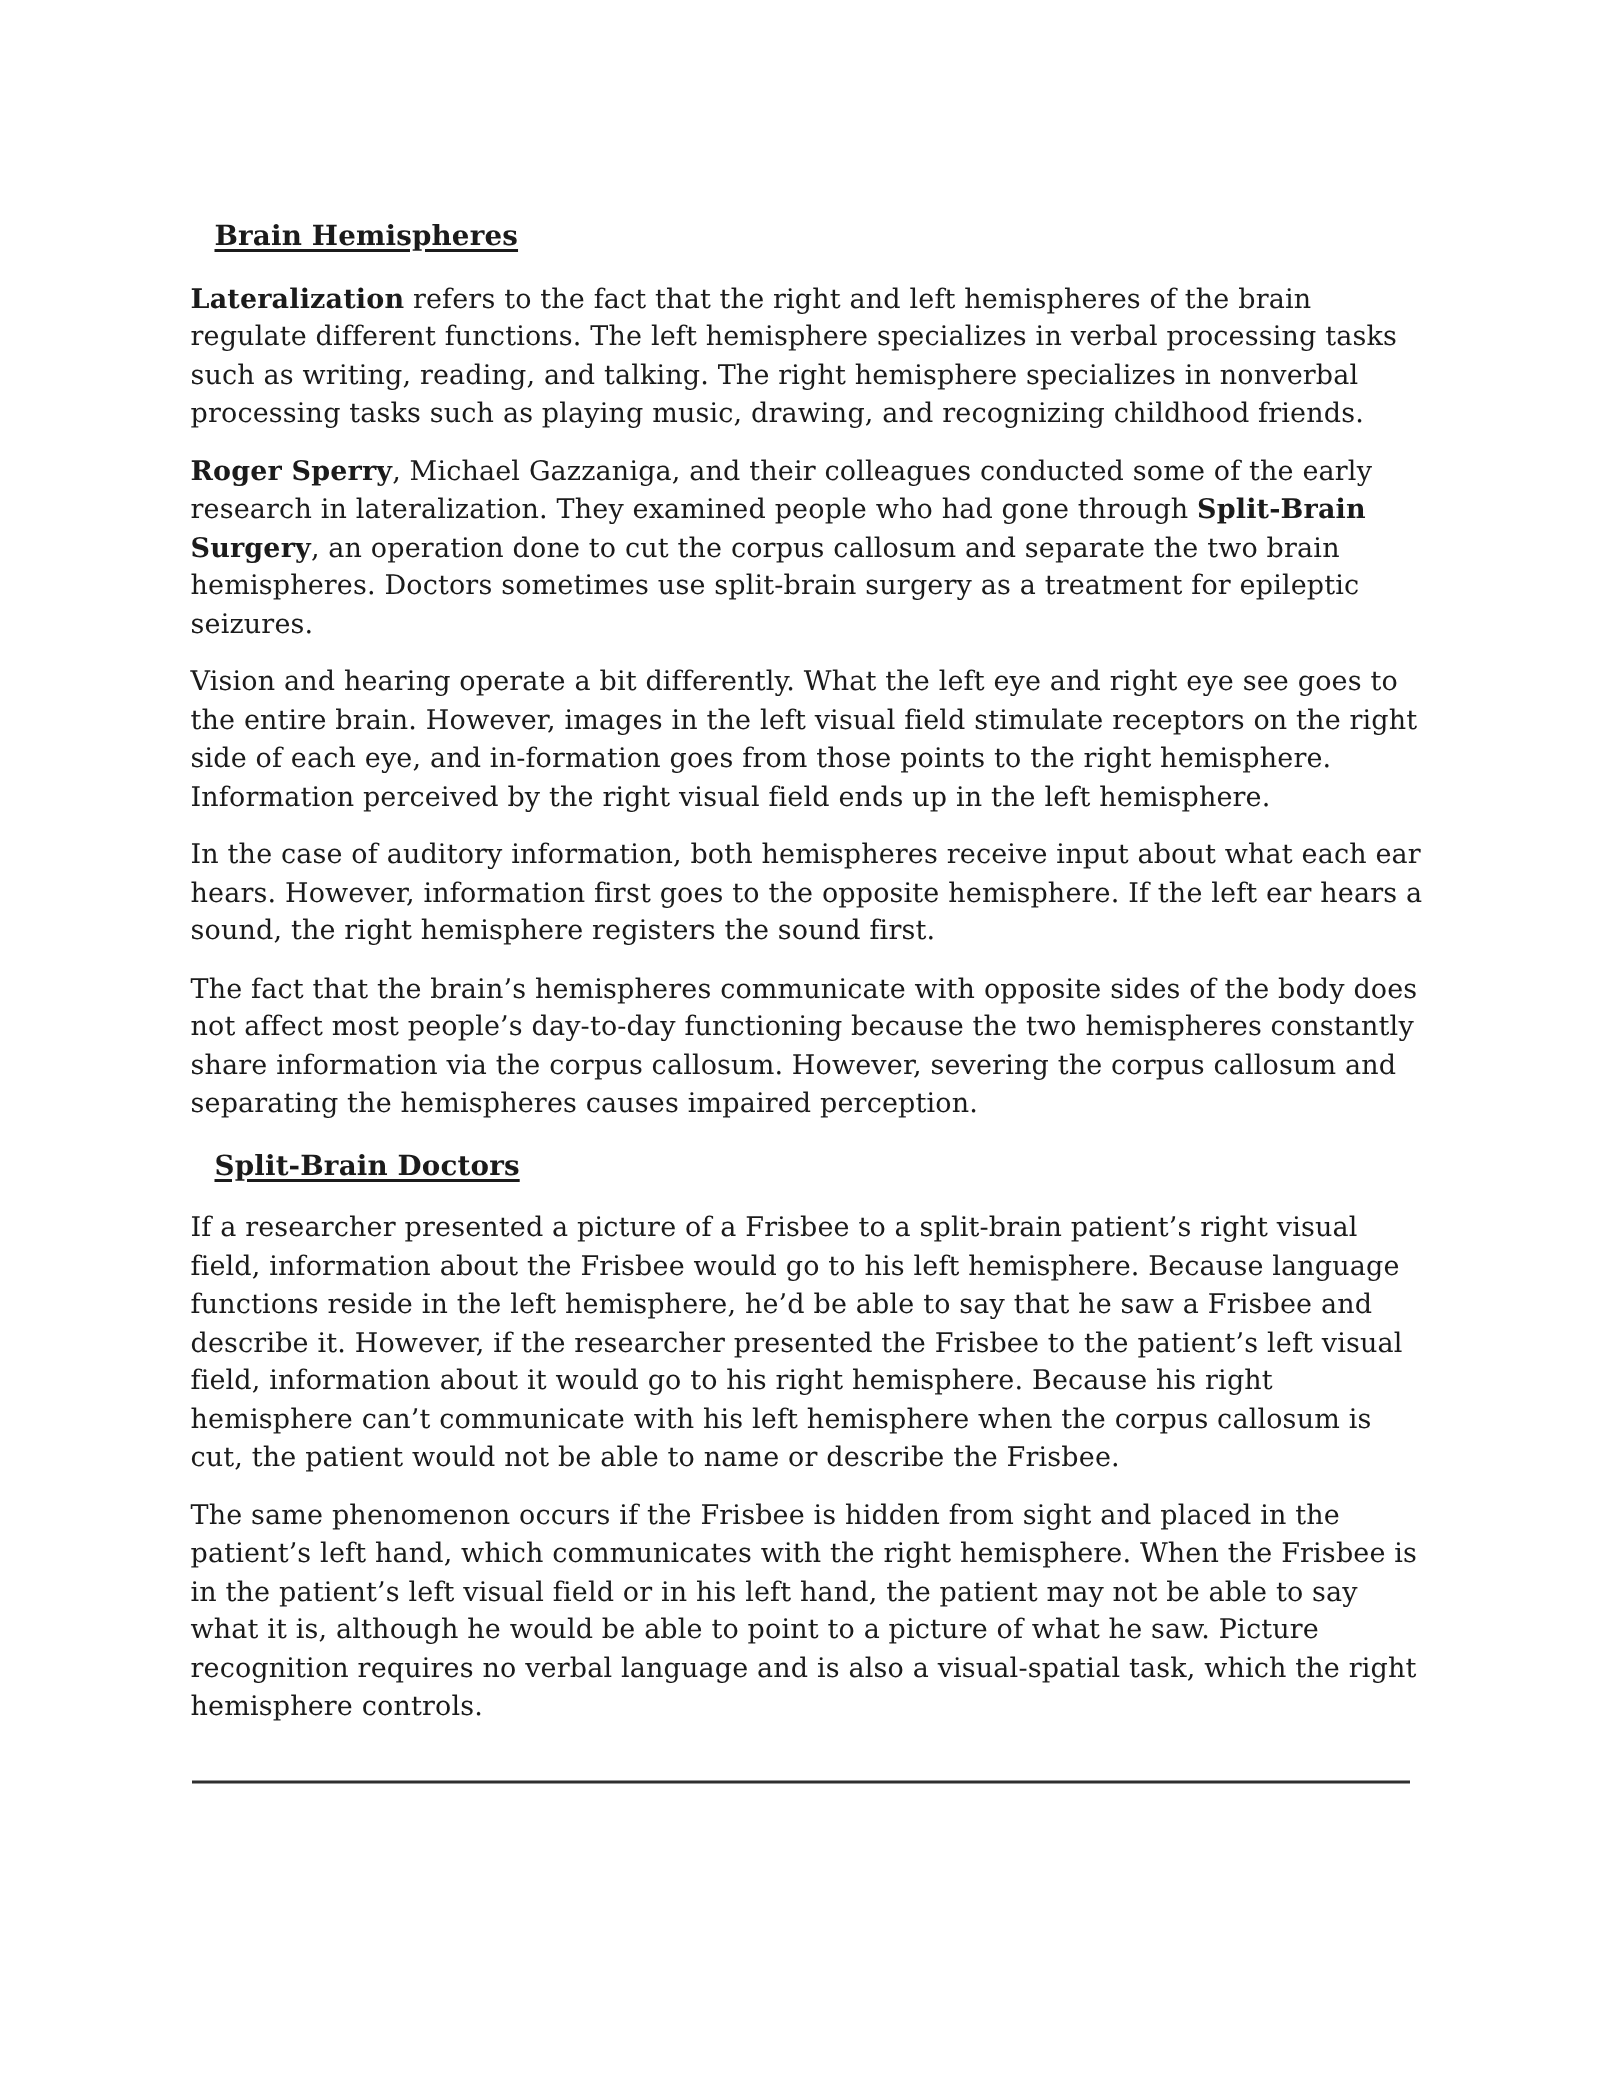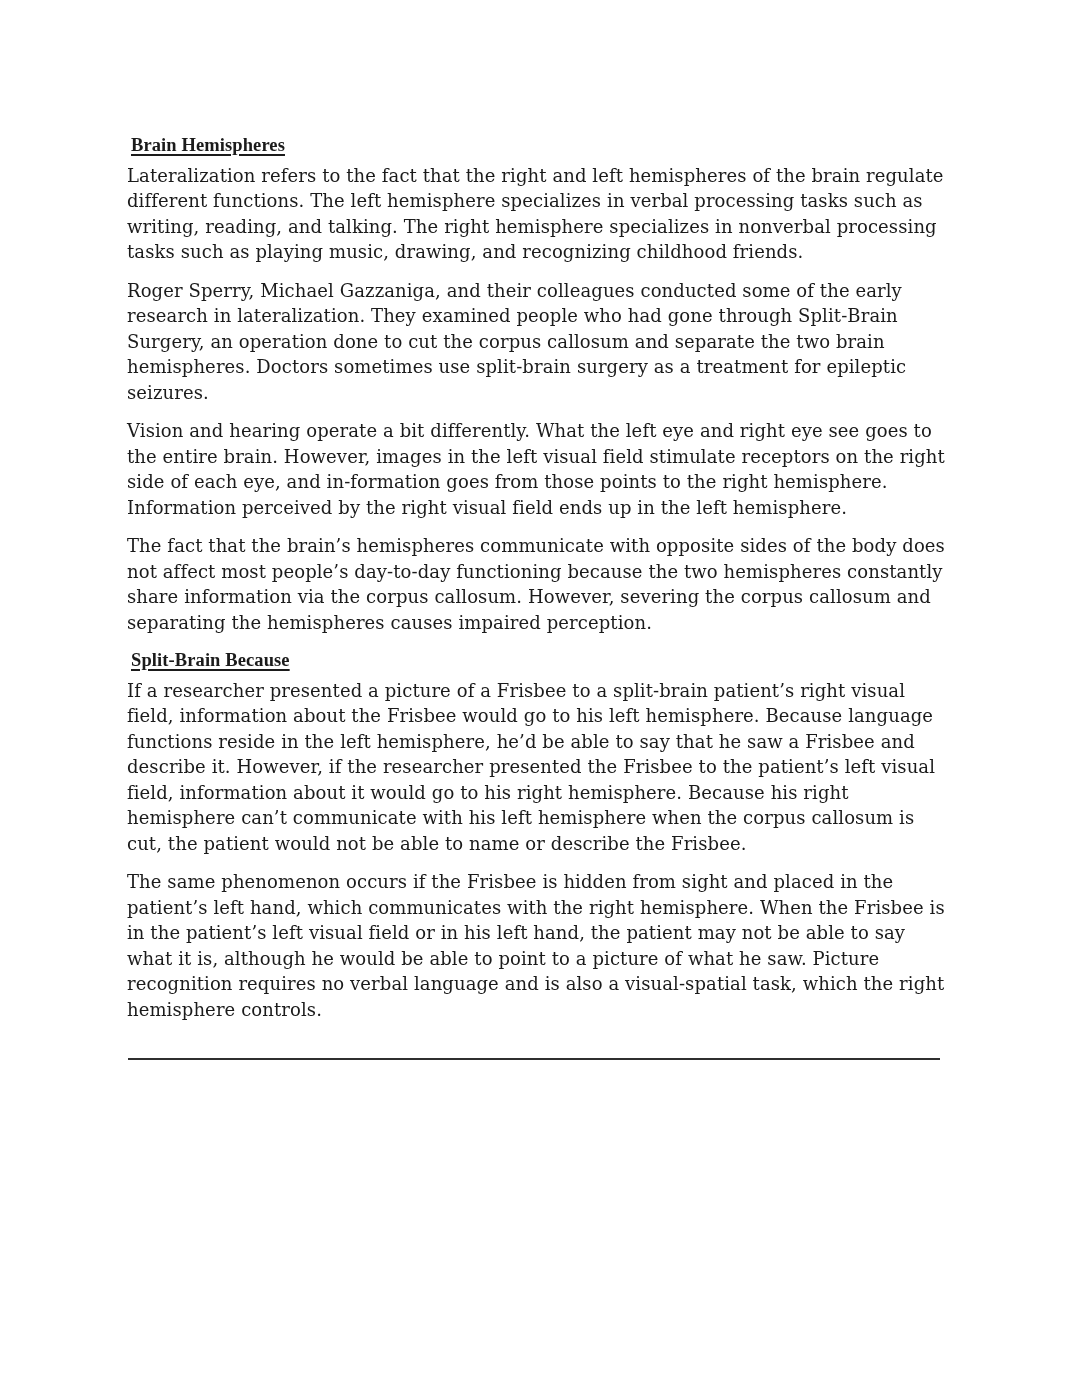--- a/index.html
+++ b/index.html
@@ -24,53 +24,53 @@
   }
   .doc {
     width: 826px;
     font-size: 18px;
     line-height: 25.5px;
     letter-spacing: 0.1px;
   }
   .heading {
     font-size: 18.5px;
     font-weight: bold;
-    margin: 4px;
+    margin: 16px;
     line-height: 25.5px;
     text-decoration: underline;
     text-decoration-thickness: 2px;
     text-underline-offset: 3px;
-    font-family: Liberation Serif, serif;
   }
   .para {
     margin: 0 0 13px 0;
     text-align: left;
   }
-  .para strong { font-weight: normal; }
+  .para strong { font-weight: bold; }
   .footer-rule {
     width: 812px;
     border: none;
     border-top: 2px solid #2f2f2f;
     margin: 36px 0 0 1px;
   }
 </style>
 </head>
 <body>
 
 <div class="page">
   <div class="doc">
       <section>
         <h2 class="heading">Brain Hemispheres</h2>
         <p class="para"><strong>Lateralization</strong><span> refers to the fact that the right and left hemispheres of the brain regulate different functions. The left hemisphere specializes in verbal processing tasks such as writing, reading, and talking. The right hemisphere specializes in nonverbal processing tasks such as playing music, drawing, and recognizing childhood friends.</span></p>
         <p class="para"><strong>Roger Sperry</strong><span>, Michael Gazzaniga, and their colleagues conducted some of the early research in lateralization. They examined people who had gone through </span><strong>Split-Brain Surgery</strong><span>, an operation done to cut the corpus callosum and separate the two brain hemispheres. Doctors sometimes use split-brain surgery as a treatment for epileptic seizures.</span></p>
       </section>
       <section>
         <p class="para"><span>Vision and hearing operate a bit differently. What the left eye and right eye see goes to the entire brain. However, images in the left visual field stimulate receptors on the right side of each eye, and in-formation goes from those points to the right hemisphere. Information perceived by the right visual field ends up in the left hemisphere.</span></p>
+        <p class="para"><span>In the case of auditory information, both hemispheres receive input about what each ear hears. However, information first goes to the opposite hemisphere. If the left ear hears a sound, the right hemisphere registers the sound first.</span></p>
         <p class="para"><span>The fact that the brain’s hemispheres communicate with opposite sides of the body does not affect most people’s day-to-day functioning because the two hemispheres constantly share information via the corpus callosum. However, severing the corpus callosum and separating the hemispheres causes impaired perception.</span></p>
       </section>
       <section>
-        <h2 class="heading">Split-Brain Because</h2>
+        <h2 class="heading">Split-Brain Doctors</h2>
         <p class="para"><span>If a researcher presented a picture of a Frisbee to a split-brain patient’s right visual field, information about the Frisbee would go to his left hemisphere. Because language functions reside in the left hemisphere, he’d be able to say that he saw a Frisbee and describe it. However, if the researcher presented the Frisbee to the patient’s left visual field, information about it would go to his right hemisphere. Because his right hemisphere can’t communicate with his left hemisphere when the corpus callosum is cut, the patient would not be able to name or describe the Frisbee.</span></p>
         <p class="para"><span>The same phenomenon occurs if the Frisbee is hidden from sight and placed in the patient’s left hand, which communicates with the right hemisphere. When the Frisbee is in the patient’s left visual field or in his left hand, the patient may not be able to say what it is, although he would be able to point to a picture of what he saw. Picture recognition requires no verbal language and is also a visual-spatial task, which the right hemisphere controls.</span></p>
       </section>
     </div>
   <hr class="footer-rule">
 </div>
 
 </body></html>

